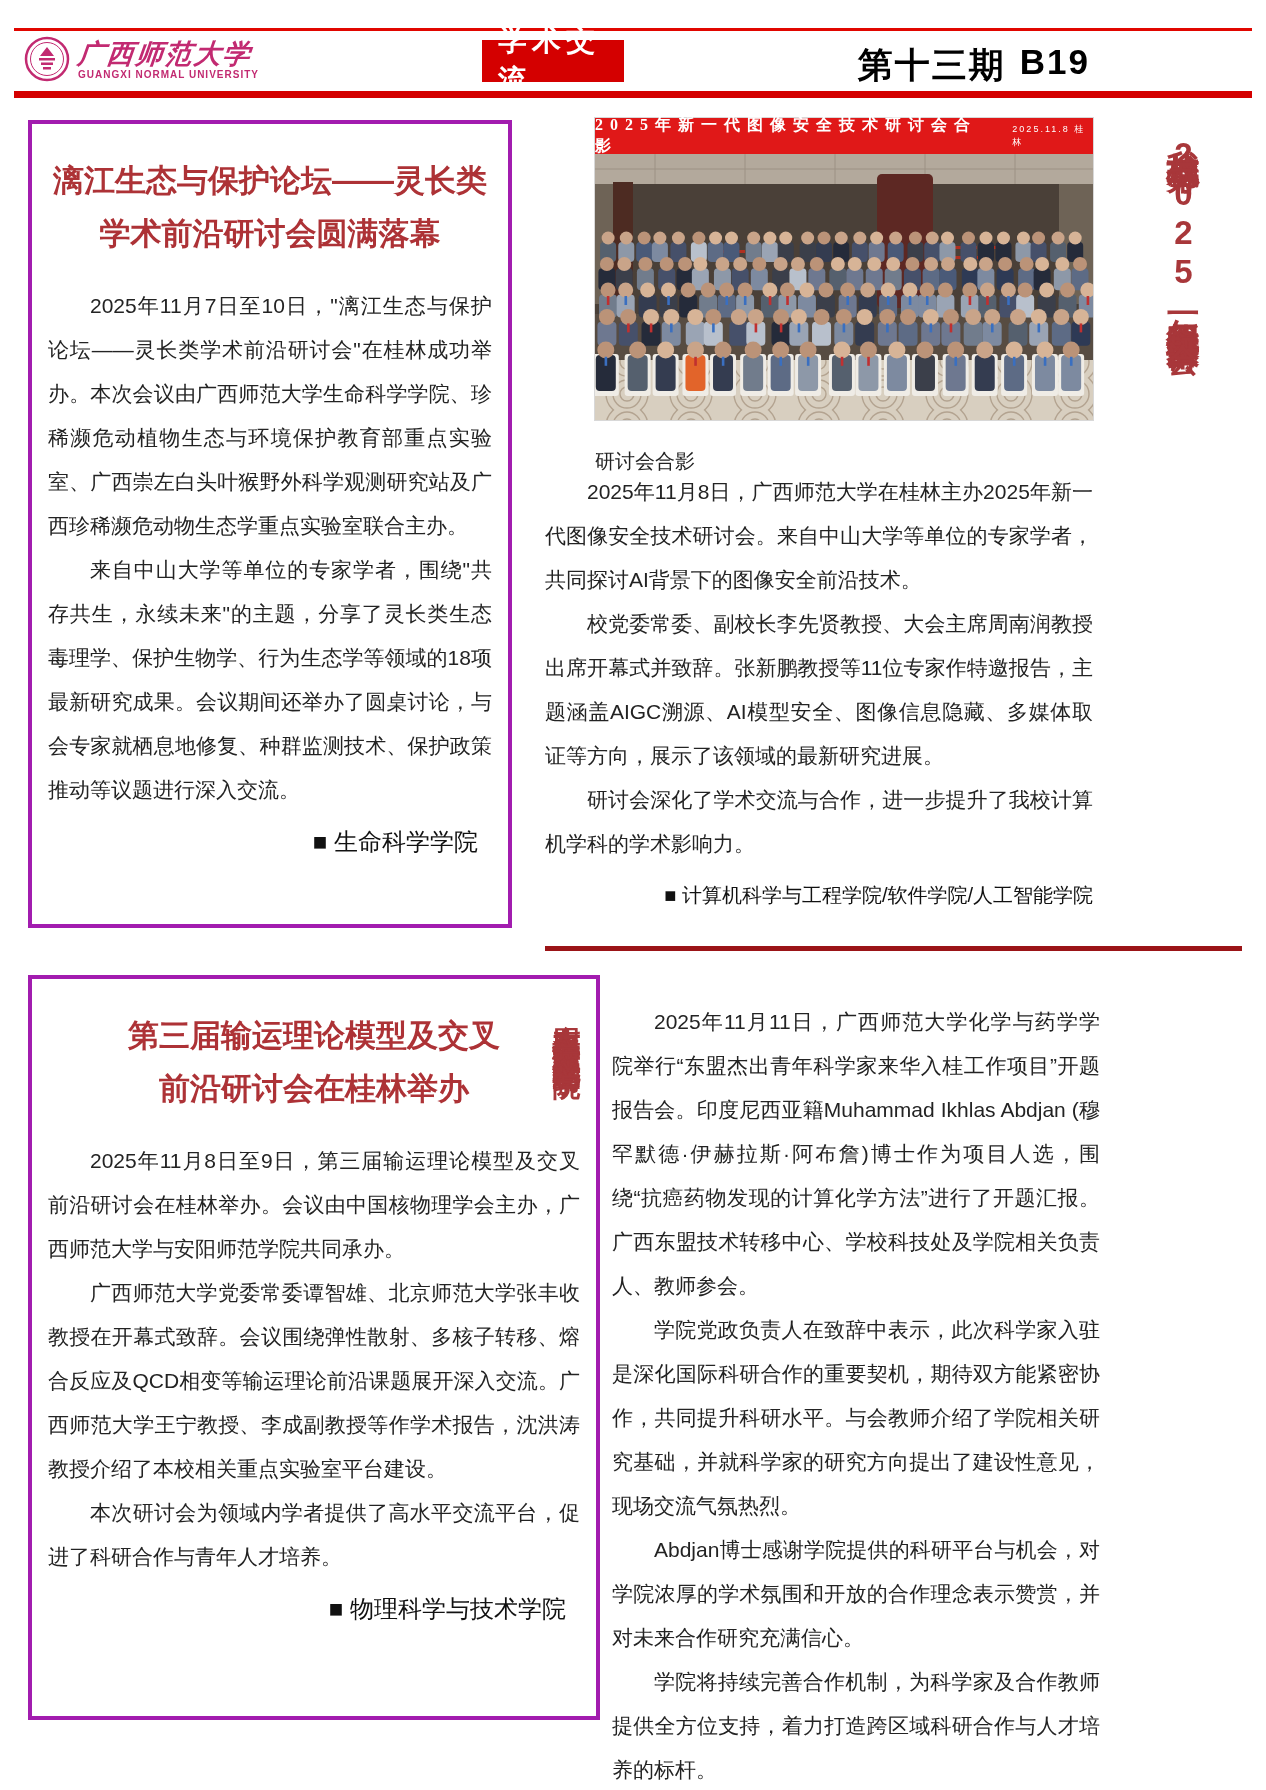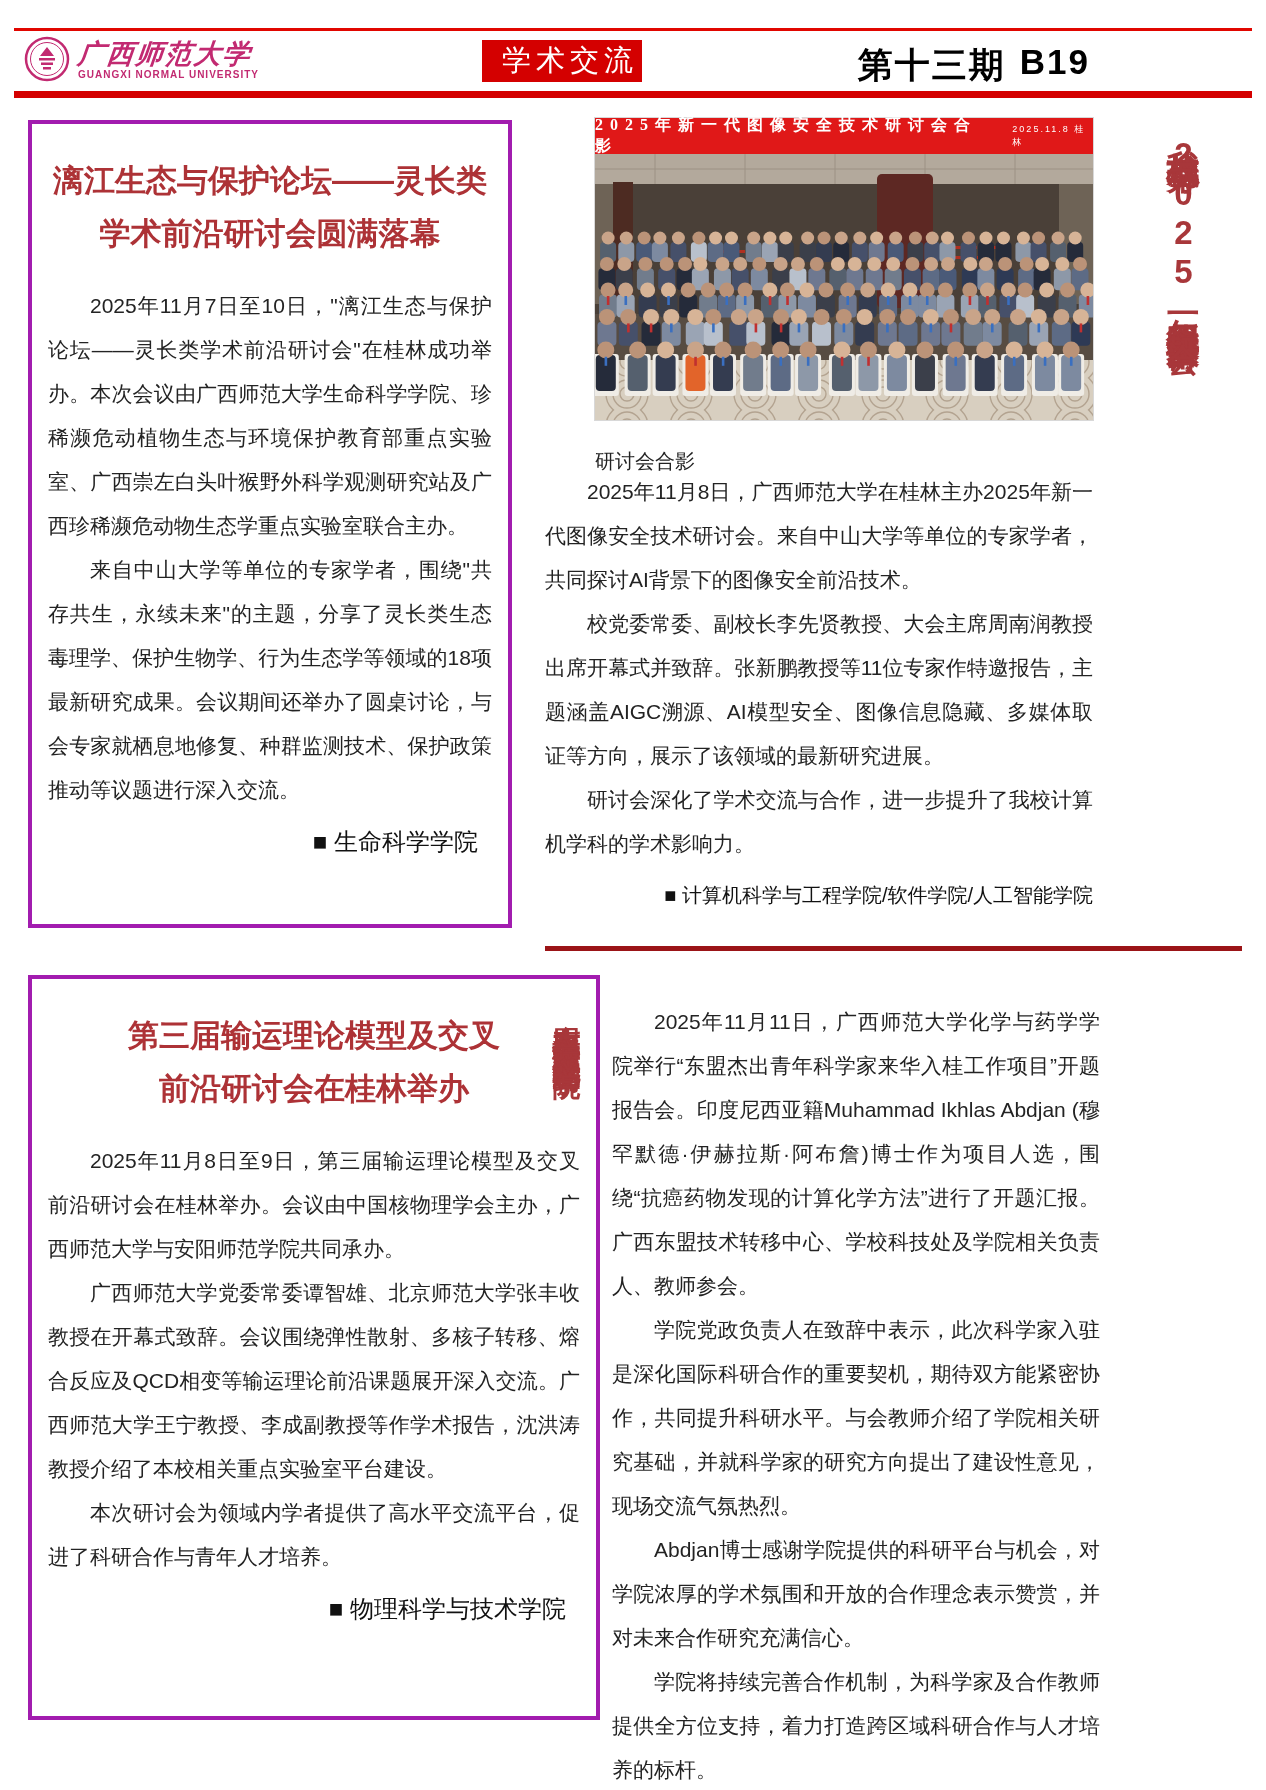--- a/index.html
+++ b/index.html
@@ -7,22 +7,22 @@
   body { font-family:"Liberation Sans","DejaVu Sans",sans-serif; }
   .page { position:relative; width:1266px; height:1790px; background:#fff; overflow:hidden; color:#202020; }
   .abs { position:absolute; }
 
   
   .rule-top   { left:14px; top:28px; width:1238px; height:3px; background:#e10600; }
   .rule-thick { left:14px; top:91px; width:1238px; height:7px; background:#d40000; }
   .logo { left:24px; top:36px; display:flex; align-items:center; gap:8px; }
   .logo-cn { font-size:27px; font-weight:bold; font-style:italic; color:#c22a71; transform:skewX(-6deg); letter-spacing:2px; line-height:30px; }
   .logo-en { font-size:10px; font-weight:bold; color:#c22a71; letter-spacing:1px; }
-  .section-banner { left:482px; top:40px; width:160px; height:42px; background:#d40000; color:#fff;
-    font-size:29px; font-weight:normal; letter-spacing:5px; display:flex; align-items:center; justify-content:center;padding-left:16px; }
+  .section-banner { left:482px; top:40px; width:142px; height:42px; background:#d40000; color:#fff;
+    font-size:29px; font-weight:bold; letter-spacing:5px; display:flex; align-items:center; justify-content:center;padding-left:16px; }
   .issue-block { right:176px; top:42px; font-size:35px; font-weight:bold; color:#000000; display:flex; gap:14px; letter-spacing:2px; }
 
   
   .red-box { border:4px solid #a21caf; background:#fff; padding:0 16px; }
   .box1 { left:28px; top:120px; width:484px; height:808px; }
   .box2 { left:28px; top:975px; width:572px; height:745px; }
   .box-title { margin-top:30px; text-align:center; color:#ad3236; font-weight:bold; font-size:31px; line-height:53px; }
   .box-body { margin-top:24px; }
   .box-body p, .flow-body p { font-size:21px; line-height:44px; text-align:justify; text-indent:2em; color:#232323; }
   .byline { margin-top:14px; text-align:right; font-size:24px; color:#111; padding-right:14px; }

